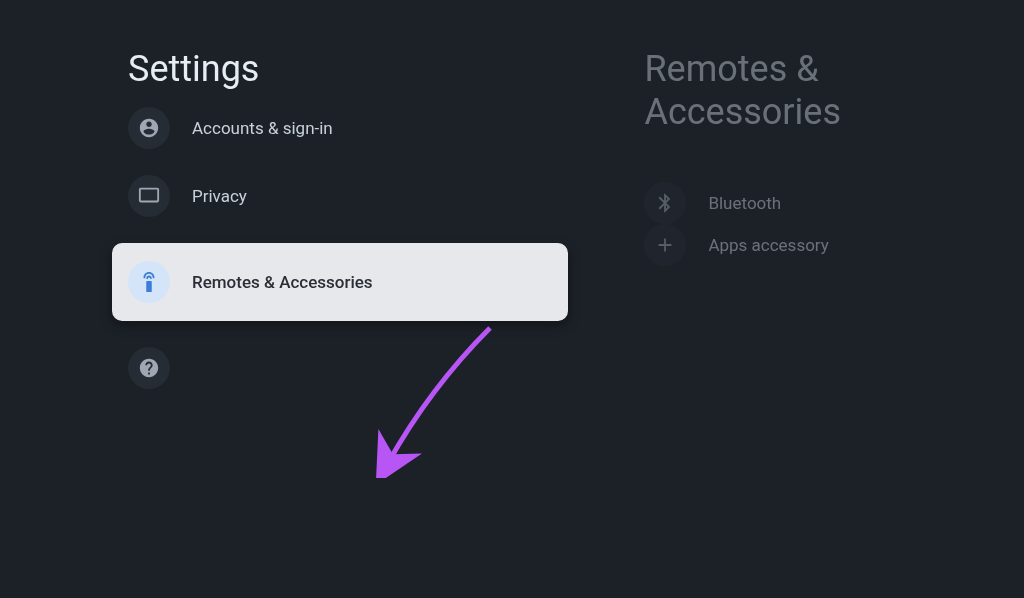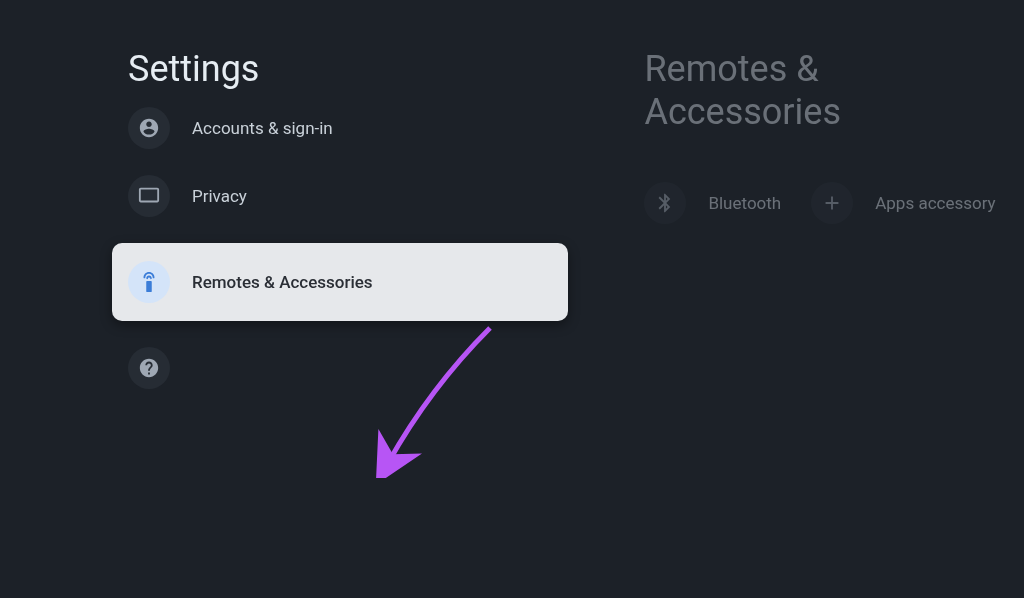--- a/index.html
+++ b/index.html
@@ -99,22 +99,21 @@
     .detail-title {
       font-size: 36px;
       font-weight: 400;
       color: #c9d1d9;
       line-height: 1.2;
       margin-bottom: 48px;
     }
     
     .detail-list {
       display: flex;
-      flex-direction: row;
-      gap: 30px;
+      flex-direction: column;
     }
     
     .detail-item {
       display: flex;
       align-items: center;
       gap: 22px;
       cursor: pointer;
     }
     
     .detail-icon-circle {

